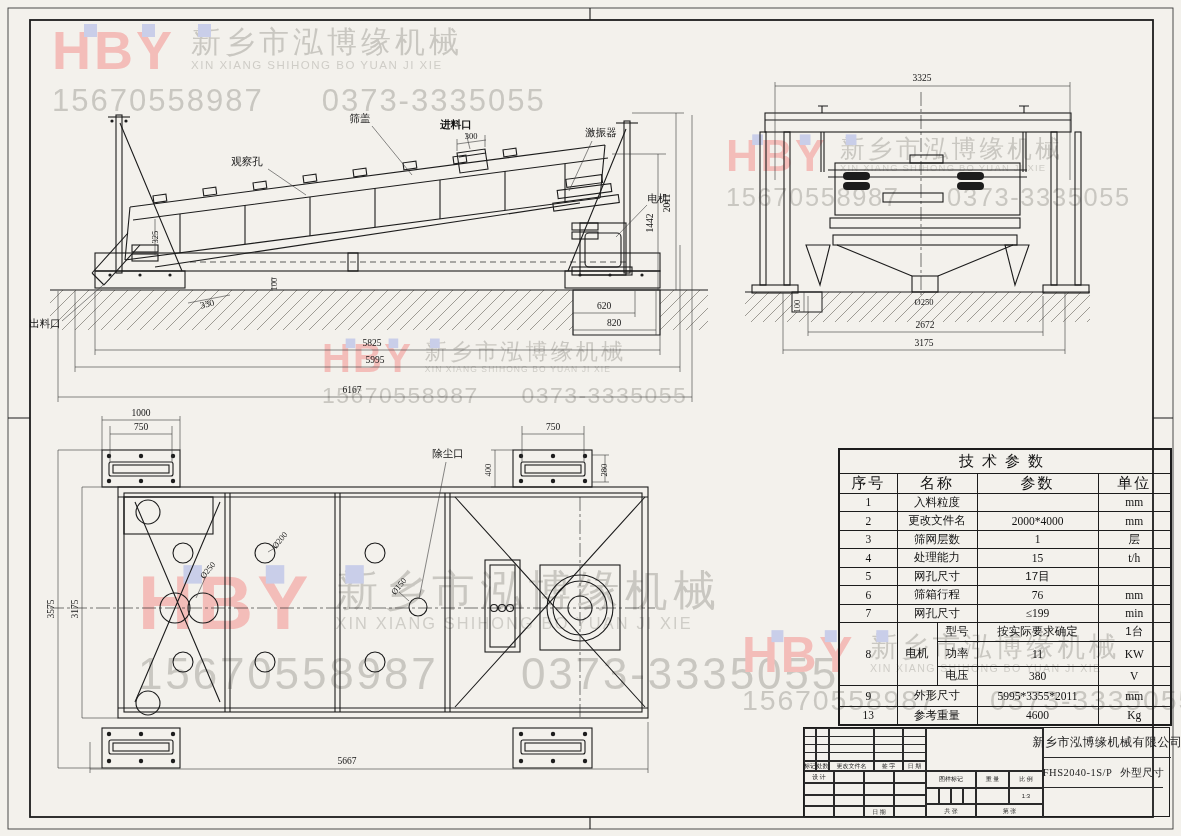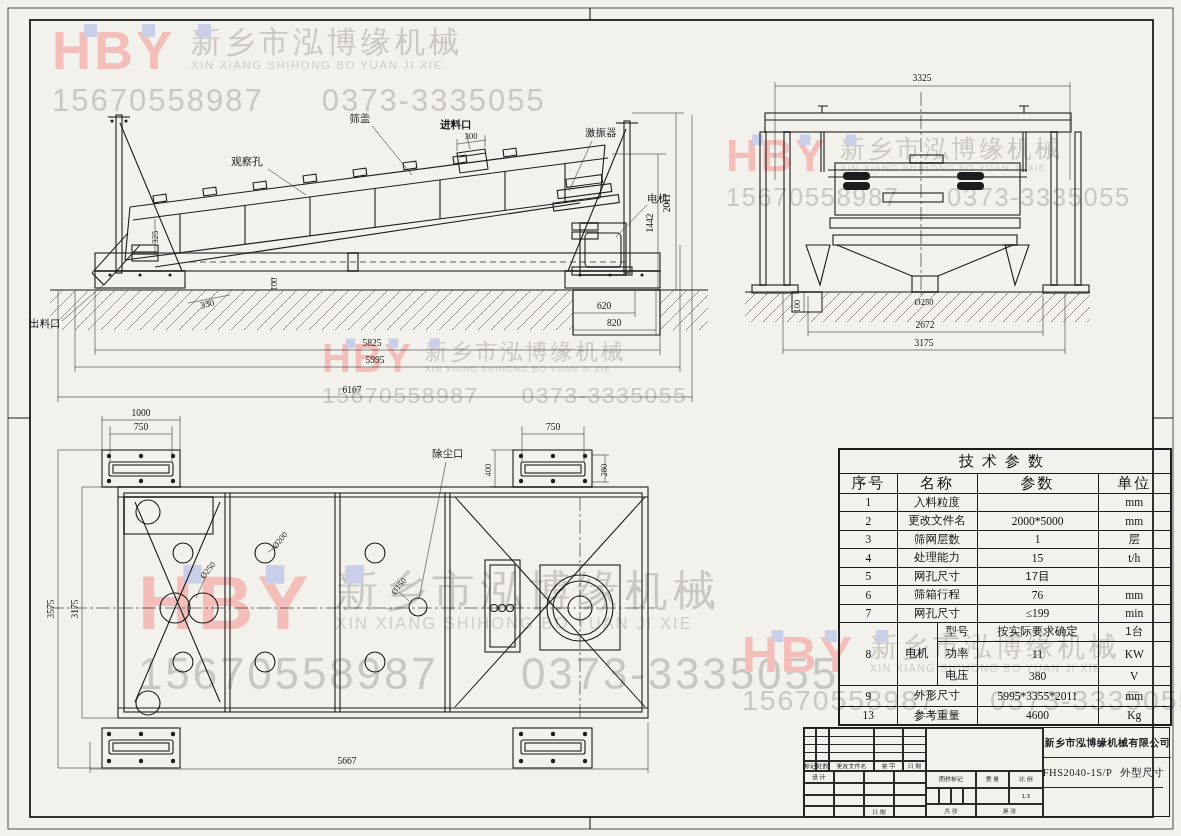--- a/index.html
+++ b/index.html
@@ -35,21 +35,21 @@
   .ttab{border:2px solid #1c1c1c}
   .ttab .tt{font-size:15px;letter-spacing:8px}
   .ttab .hd{font-size:15px;letter-spacing:2px}
   .ttab .num{font-family:"Liberation Serif",serif;font-size:11.5px}
   
   .tb{position:absolute;left:803px;top:727px;width:367px;height:90px;z-index:2;
       border:1.6px solid #1c1c1c;box-sizing:border-box}
   .tb .c{position:absolute;box-sizing:border-box;border:.8px solid #2a2a2a;
          display:flex;align-items:center;justify-content:center;
          font-size:6px;color:#222;white-space:nowrap;overflow:visible}
-  .tb .comp{font-size:10px;font-weight:bold;letter-spacing:.5px}
+  .tb .comp{font-size:12px;font-weight:normal;letter-spacing:.5px}
   .tb .dwg{font-size:10.5px;letter-spacing:.5px;font-family:"Liberation Serif",serif}
 </style>
 </head>
 <body>
 
 <div class="wm" style="left:52px;top:26px">
   <div class="wm-r1">
     <div class="wm-logo"><span>HBY</span><span class="wm-sq sq1"></span><span class="wm-sq sq2"></span><span class="wm-sq sq3"></span></div>
     <div>
       <div class="wm-cn">新乡市泓博缘机械</div>
@@ -481,21 +481,21 @@
   </tr>
   <tr style="height:18px">
         <td class="num">1</td>
         <td colspan="2">入料粒度</td>
         <td class="num"></td>
         <td class="num">mm</td>
       </tr>
   <tr style="height:19px">
         <td class="num">2</td>
         <td colspan="2">更改文件名</td>
-        <td class="num">2000*5000</td>
+        <td class="num">2000*4000</td>
         <td class="num">mm</td>
       </tr>
   <tr style="height:18px">
         <td class="num">3</td>
         <td colspan="2">筛网层数</td>
         <td class="num">1</td>
         <td>层</td>
       </tr>
   <tr style="height:19px">
         <td class="num">4</td>

